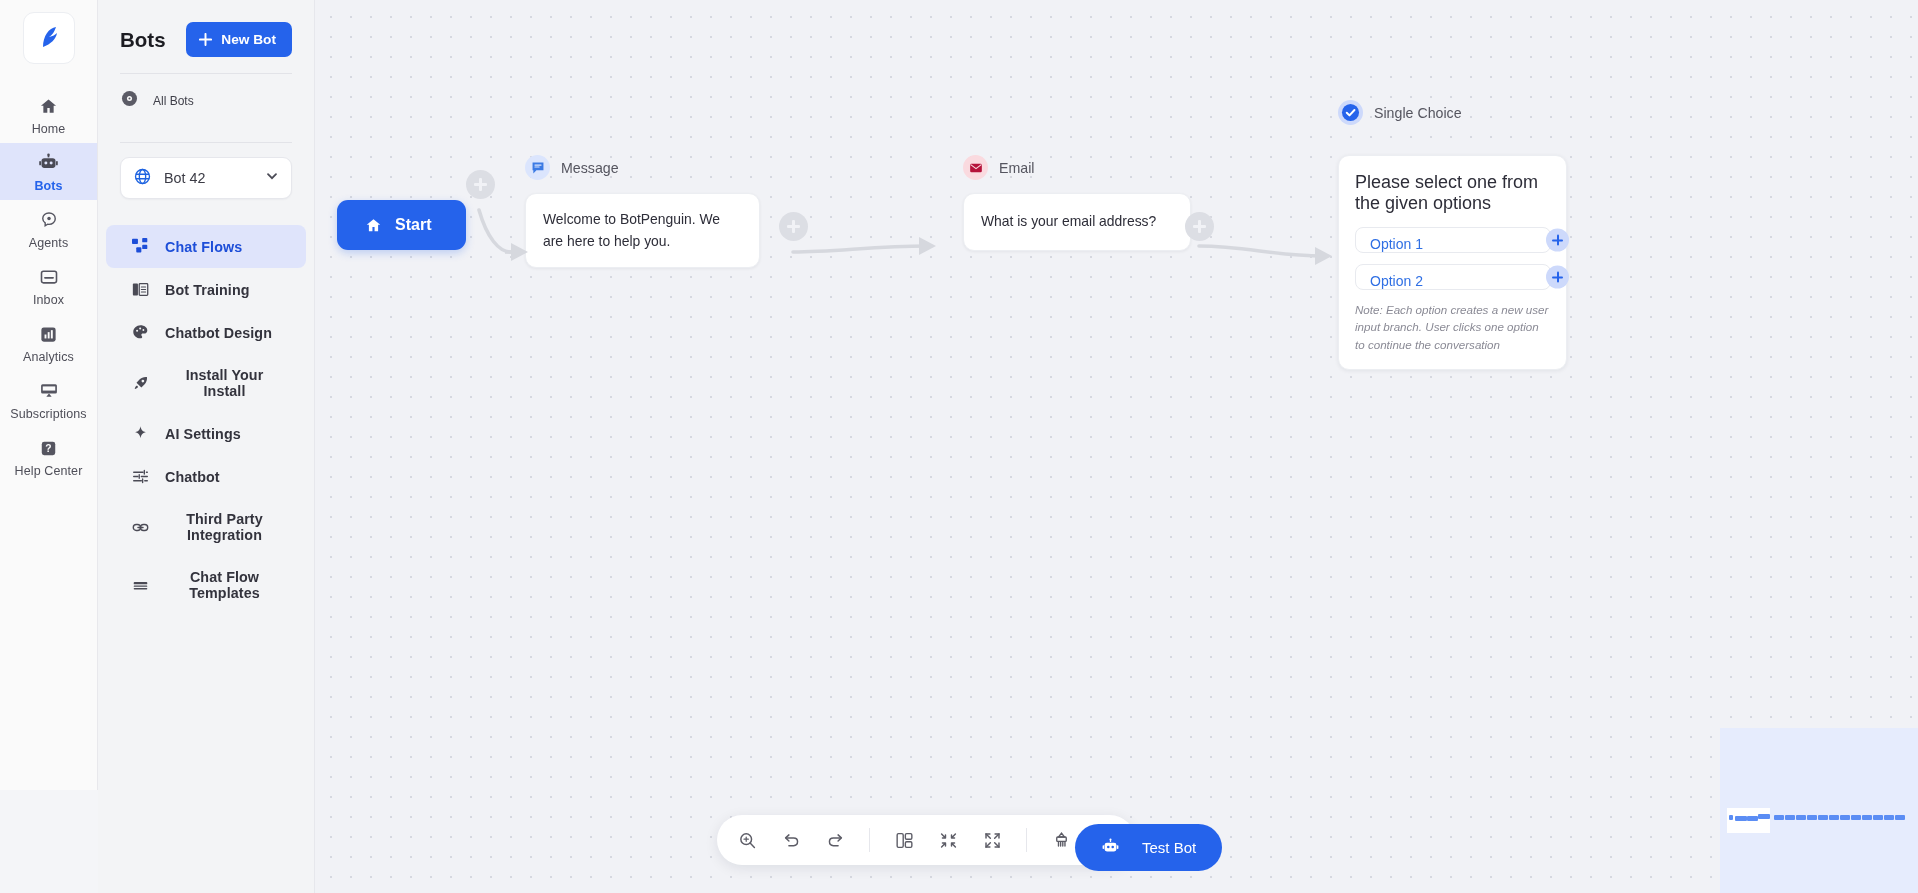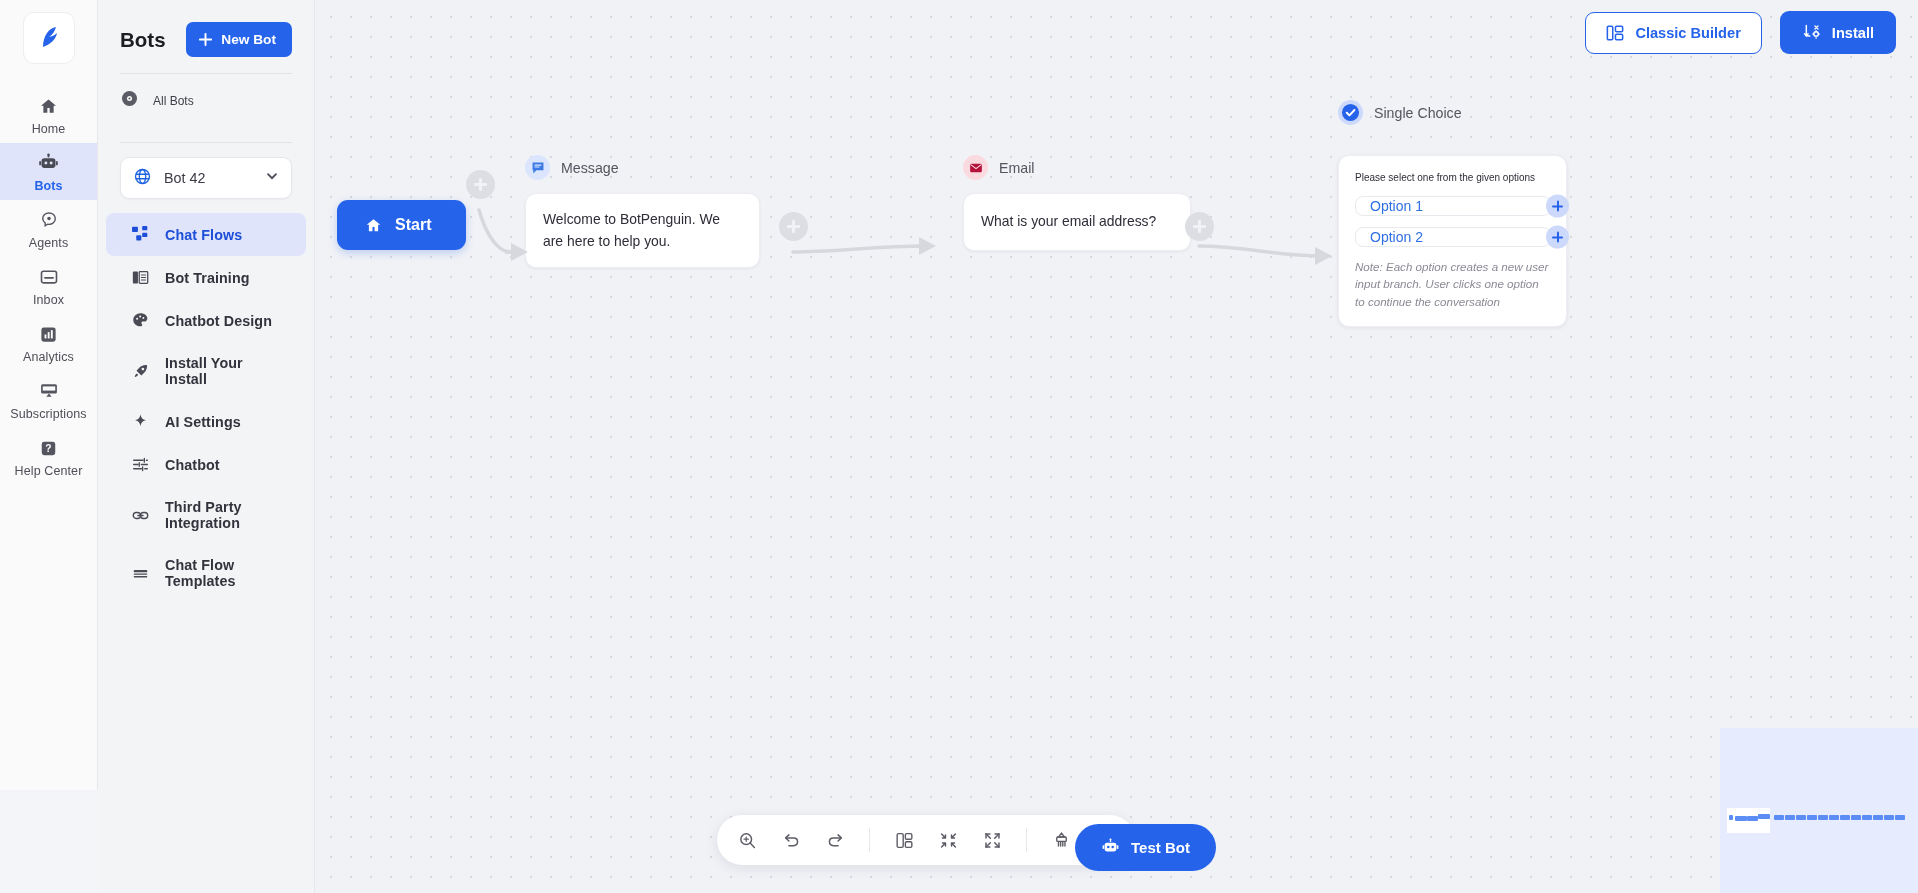--- a/index.html
+++ b/index.html
@@ -57,21 +57,21 @@
     padding: 15px 22px 14px 22px; cursor: pointer;
   }
   .allbots-lbl { font-size: 12px; color: #3e3e48; }
   .botsel {
     margin: 14px 22px 0 22px; height: 42px; background: #fff;
     border: 1px solid #e6e7ec; border-radius: 9px;
     display: flex; align-items: center; gap: 12px; padding: 0 12px;
     cursor: pointer; box-shadow: 0 1px 2px rgba(16,24,40,.04);
   }
   .botsel-lbl { font-size: 14.3px; color: #3b3b45; flex: 1; }
-  .navlist { margin-top: 14px; }
+  .navlist { margin-top: 26px; text-align: center; }
   .navitem {
     display: flex; align-items: center; gap: 15px;
     padding: 13px 22px 13px 25px; cursor: pointer;
     margin: 0 8px; border-radius: 8px;
   }
   .navitem.active { background: #dfe4fb; }
   .navitem .nv-ico { width: 19px; display: flex; justify-content: center; flex-shrink: 0; }
   .navitem .nv-lbl { font-size: 14.3px; color: #33333d; font-weight: 600; letter-spacing: .1px; }
   .navitem.active .nv-lbl { color: #1d4ed8; font-weight: 700; }
 
@@ -133,24 +133,24 @@
   .plus-dot::after { width: 2.6px; height: 13px; }
 
   .conn { position: absolute; z-index: 1; pointer-events: none; }
 
   
   .sc-panel {
     position: absolute; left: 1023px; top: 155px; width: 229px;
     background: #fff; border: 1px solid #eceef2; border-radius: 11px;
     box-shadow: 0 1px 4px rgba(16,24,40,.07); padding: 16px 15px 16px 16px;
   }
-  .sc-prompt { font-size: 10px; color: #2d2d38; margin-bottom: 13px; }
+  .sc-prompt { font-size: 18px; color: #2d2d38; margin-bottom: 13px; }
   .sc-opt {
-    position: relative; height: 20px; border: 1px solid #e8eaef; border-radius: 8px;
-    display: flex; align-items: center; padding: 0 14px; margin-bottom: 11px;
+    position: relative; height: 26px; border: 1px solid #e8eaef; border-radius: 8px;
+    display: flex; align-items: flex-end; padding: 0 14px; margin-bottom: 11px;
     cursor: pointer;
   }
   .sc-opt-lbl { font-size: 14px; color: #2f6fe4; }
   .sc-plus {
     position: absolute; right: -19px; top: 50%; transform: translateY(-50%);
     width: 23px; height: 23px; border-radius: 50%; background: #cdd9fb;
     display: flex; align-items: center; justify-content: center; cursor: pointer;
   }
   .sc-plus::before, .sc-plus::after { content:""; position:absolute; background:#2563eb; border-radius:1px; }
   .sc-plus::before { width: 11px; height: 2px; }
@@ -167,22 +167,22 @@
     display: flex; align-items: center; padding: 0 16px; gap: 16px; z-index: 20;
   }
   .tb-btn {
     width: 28px; height: 28px; display: flex; align-items: center;
     justify-content: center; cursor: pointer;
   }
   .tb-div { width: 1px; height: 24px; background: #e6e7ec; margin: 0 4px; }
   .testbot-btn {
     position: absolute; left: 760px; bottom: 22px;
     background: #2563eb; border: none; border-radius: 24px; color: #fff;
-    padding: 14px 26px; font-size: 15px; font-weight: 700;
-    display: flex; align-items: center; gap: 11px; cursor: pointer; z-index: 20;
+    padding: 14px 26px; font-size: 15px; font-weight: 400;
+    display: flex; align-items: center; gap: 22px; cursor: pointer; z-index: 20;
     font-family: "Liberation Sans", sans-serif;
   }
   .minimap {
     position: absolute; right: 0; bottom: 0; width: 198px; height: 165px;
     background: #e6ecfd; z-index: 15;
   }
   .mm-view { position: absolute; left: 7px; top: 80px; width: 43px; height: 25px; background: #fff; }
   .mm-bar { position: absolute; height: 5px; background: #5b8df4; border-radius: 1px; }
 </style>
 </head>
@@ -404,40 +404,20 @@
           <rect x="2" y="13" width="16" height="1.6" rx=".8"></rect>
         </svg>
       </span>
       <span class="nv-lbl">Chat Flow Templates</span>
     </div>
   </div>
 </div>
 
 <div class="canvas">
 
-  <div class="topbar">
-    <button class="classic-btn">
-      <svg width="18" height="18" viewBox="0 0 20 20" fill="none" stroke="#2563eb" stroke-width="1.7">
-        <rect x="1.5" y="2.5" width="6" height="15" rx="1.3"></rect>
-        <rect x="10.5" y="2.5" width="8" height="6" rx="1.3"></rect>
-        <rect x="10.5" y="11.5" width="8" height="6" rx="1.3"></rect>
-      </svg>
-      <span>Classic Builder</span>
-    </button>
-    <button class="install-btn">
-      <svg width="19" height="19" viewBox="0 0 22 22" fill="none" stroke="#fff" stroke-width="1.7" stroke-linecap="round">
-        <path d="M5 3v9.5a2.5 2.5 0 0 0 2.5 2.5H9"></path>
-          <path d="M3 12.5 5 15l2-2.5"></path>
-        <path d="M15 3.5 18.5 7M18.5 3.5 15 7" stroke-width="1.5"></path>
-        <circle cx="16.3" cy="12.8" r="2.6"></circle>
-          <path d="M16.3 8.7v1M16.3 16.9v1M12.2 12.8h1M19.4 12.8h1" stroke-width="1.3"></path>
-      </svg>
-      <span>Install</span>
-    </button>
-  </div>
 
   <svg class="conn" style="left:0; top:0; width:1600px; height:420px;">
     <path d="M164 210 C172 238, 184 252, 196 252" fill="none" stroke="#d6d8de" stroke-width="3.6" stroke-linecap="round"></path>
     <path d="M190 252 l16 0" stroke="#d6d8de" stroke-width="3.6"></path>
     <polygon points="196,243 213,252 196,261" fill="#d6d8de"></polygon>
     <path d="M478 252 C520 252, 560 246, 612 246" fill="none" stroke="#d6d8de" stroke-width="3.6" stroke-linecap="round"></path>
     <polygon points="604,237 621,246 604,255" fill="#d6d8de"></polygon>
     <path d="M884 246 C930 246, 960 256, 1008 256" fill="none" stroke="#d6d8de" stroke-width="3.6" stroke-linecap="round"></path>
     <polygon points="1000,247 1017,256 1000,265" fill="#d6d8de"></polygon>
   </svg>

